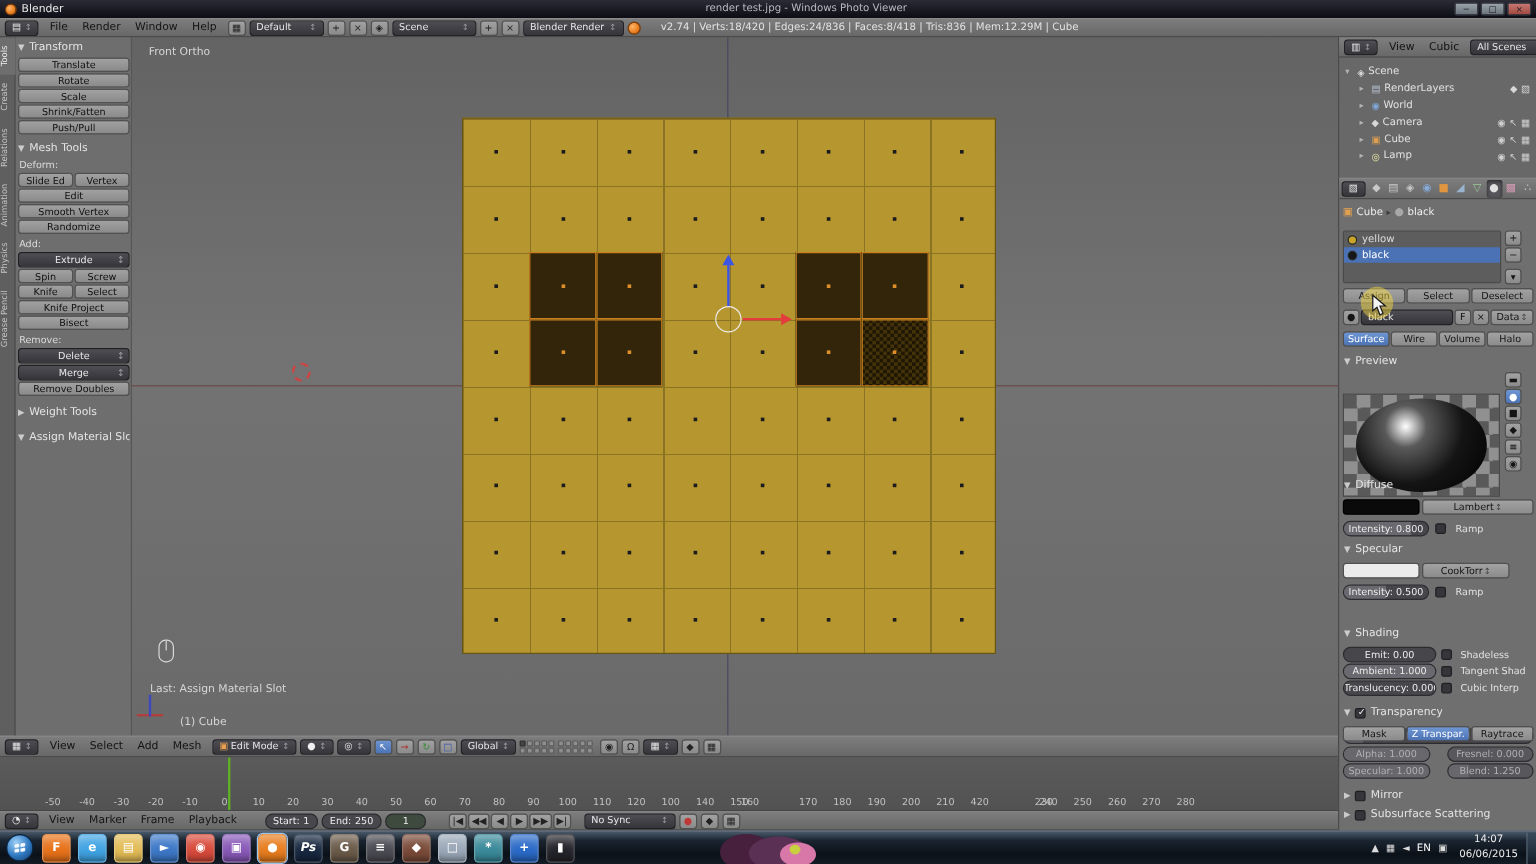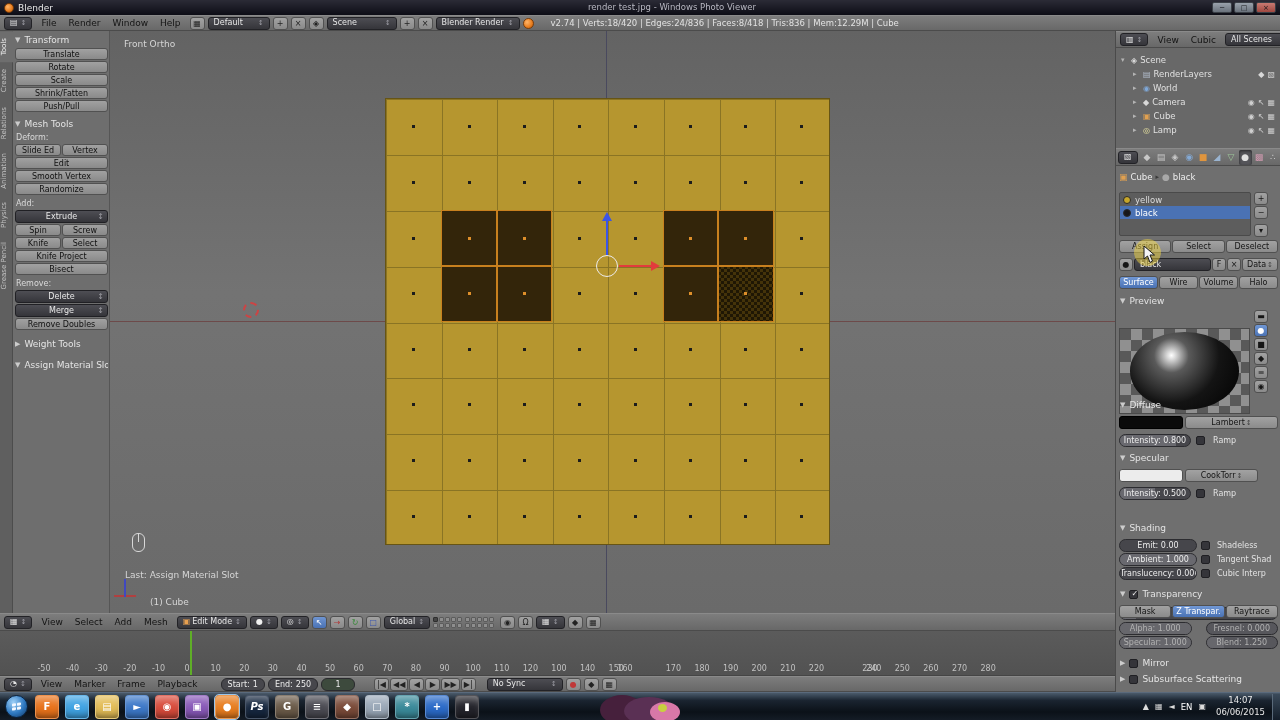--- a/index.html
+++ b/index.html
@@ -547,21 +547,21 @@
     <span class="tick" style="left: 530.37px;">120</span>
     <span class="tick" style="left: 558.98px;">100</span>
     <span class="tick" style="left: 587.59px;">140</span>
     <span class="tick" style="left: 616.2px;">150</span>
     <span class="tick" style="left: 625px;">160</span>
     <span class="tick" style="left: 673.42px;">170</span>
     <span class="tick" style="left: 702.03px;">180</span>
     <span class="tick" style="left: 730.64px;">190</span>
     <span class="tick" style="left: 759.25px;">200</span>
     <span class="tick" style="left: 787.86px;">210</span>
-    <span class="tick" style="left: 816.47px;">220</span>
+    <span class="tick" style="left: 816.47px;">420</span>
     <span class="tick" style="left: 870px;">230</span>
     <span class="tick" style="left: 873.69px;">240</span>
     <span class="tick" style="left: 902.3px;">250</span>
     <span class="tick" style="left: 930.91px;">260</span>
     <span class="tick" style="left: 959.52px;">270</span>
     <span class="tick" style="left: 988.13px;">280</span>
   </div>
 <div id="tlhead" class="abs hdrbar">
   <span class="dwid">◔<span class="ud">↕</span></span>
   <span id="tl-menus"><span class="menu-item">View</span><span class="menu-item">Marker</span><span class="menu-item">Frame</span><span class="menu-item">Playback</span></span>

